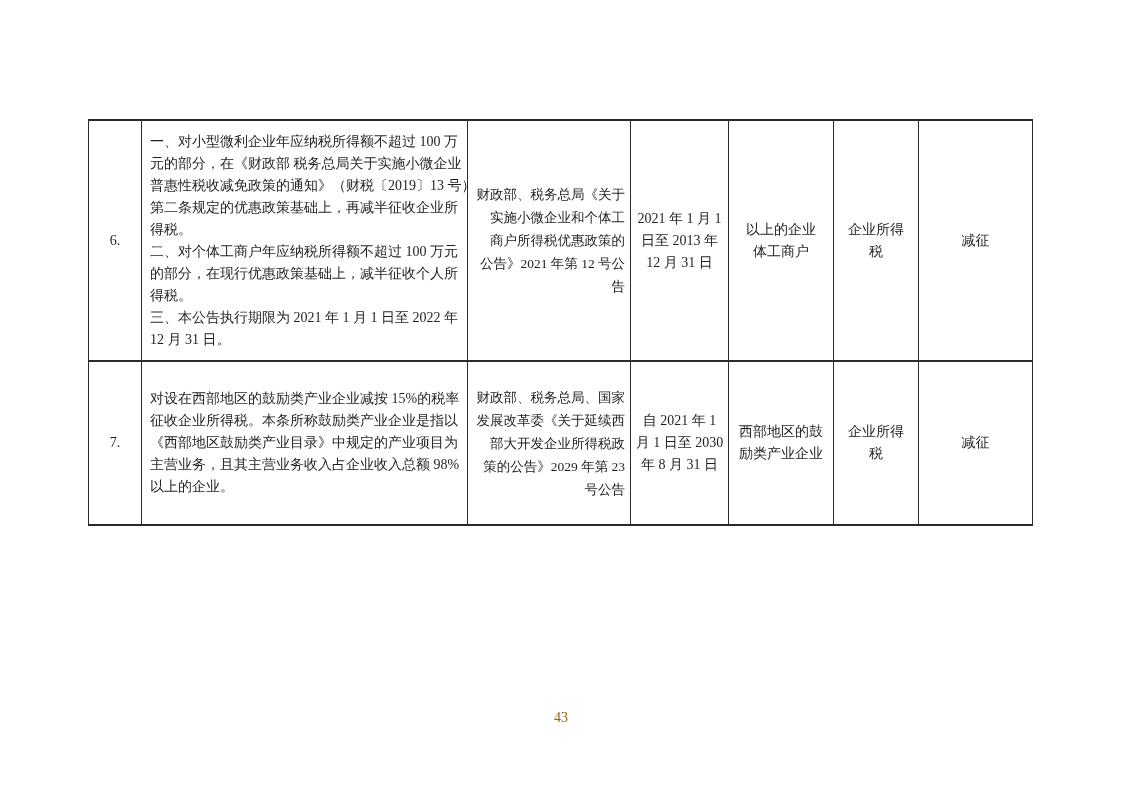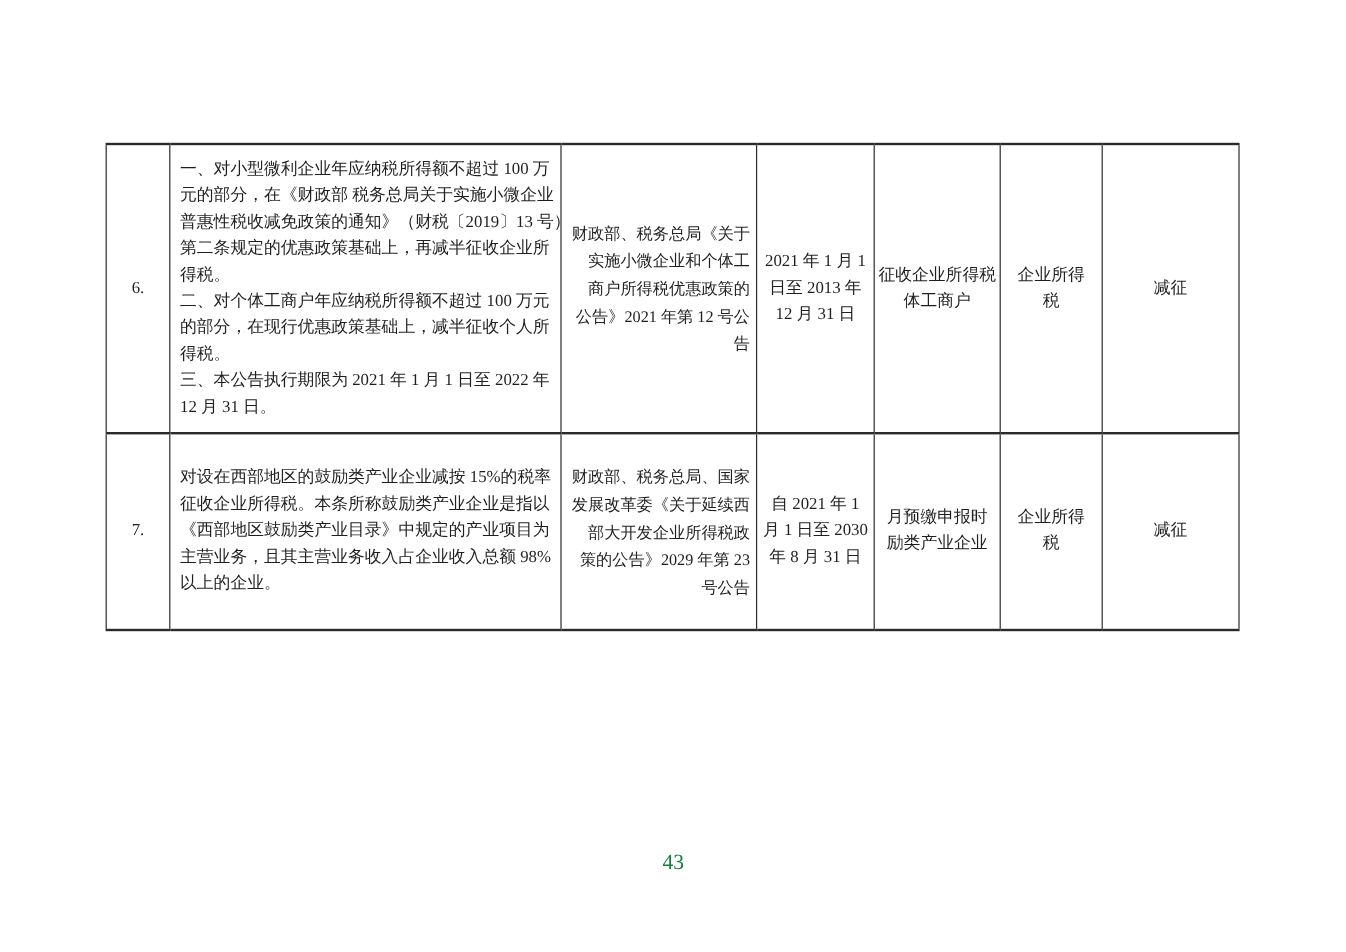--- a/index.html
+++ b/index.html
@@ -65,23 +65,23 @@
   }
   tr.r-cont  { height: 63px; }
   tr.r-six   { height: 241px; }
   tr.r-seven { height: 164px; }
   .page-number {
     position: absolute;
     left: 0;
     top: 710px;
     width: 100%;
     text-align: center;
-    font-size: 18px;
+    font-size: 14px;
     line-height: 16px;
-    color: #15803d;
+    color: #a16207;
   }
 </style>
 </head>
 <body>
 
 <div class="page">
 
   <table class="policy-table">
     <colgroup>
       <col style="width:53px">
@@ -106,42 +106,42 @@
 三、本公告执行期限为 2021 年 1 月 1 日至 2022 年
 12 月 31 日。</td>
         <td class="c-doc">财政部、税务总局《关于
 实施小微企业和个体工
 商户所得税优惠政策的
 公告》2021 年第 12 号公
 告</td>
         <td class="c-mid">2021 年 1 月 1
 日至 2013 年
 12 月 31 日</td>
-        <td class="c-mid">征收企业所得税
+        <td class="c-mid">以上的企业
 体工商户</td>
         <td class="c-mid">企业所得
 税</td>
         <td class="c-mid">减征</td>
       </tr>
       <tr class="r-seven">
         <td class="c-seq">7.</td>
         <td class="c-desc">对设在西部地区的鼓励类产业企业减按 15%的税率
 征收企业所得税。本条所称鼓励类产业企业是指以
 《西部地区鼓励类产业目录》中规定的产业项目为
 主营业务，且其主营业务收入占企业收入总额 98%
 以上的企业。</td>
         <td class="c-doc">财政部、税务总局、国家
 发展改革委《关于延续西
 部大开发企业所得税政
 策的公告》2029 年第 23
 号公告</td>
         <td class="c-mid">自 2021 年 1
 月 1 日至 2030
 年 8 月 31 日</td>
-        <td class="c-mid">月预缴申报时
+        <td class="c-mid">西部地区的鼓
 励类产业企业</td>
         <td class="c-mid">企业所得
 税</td>
         <td class="c-mid">减征</td>
       </tr>
     </tbody>
   </table>
 
   <div class="page-number">43</div>
 

